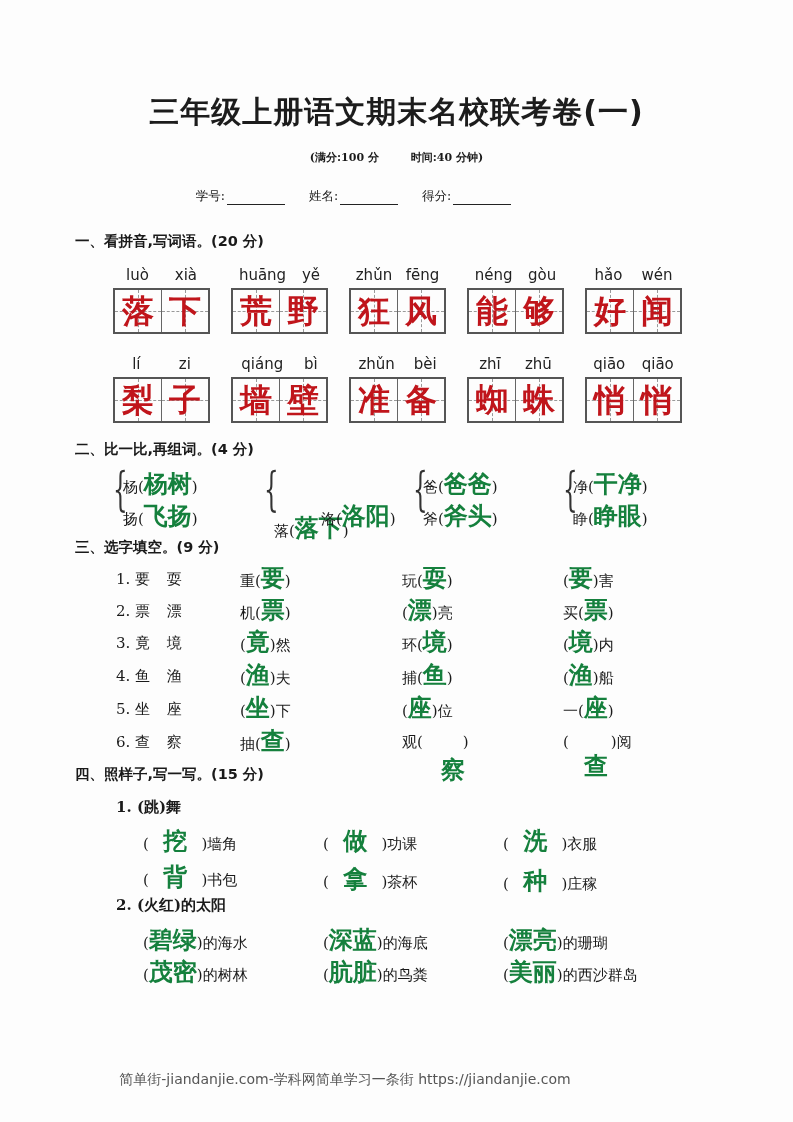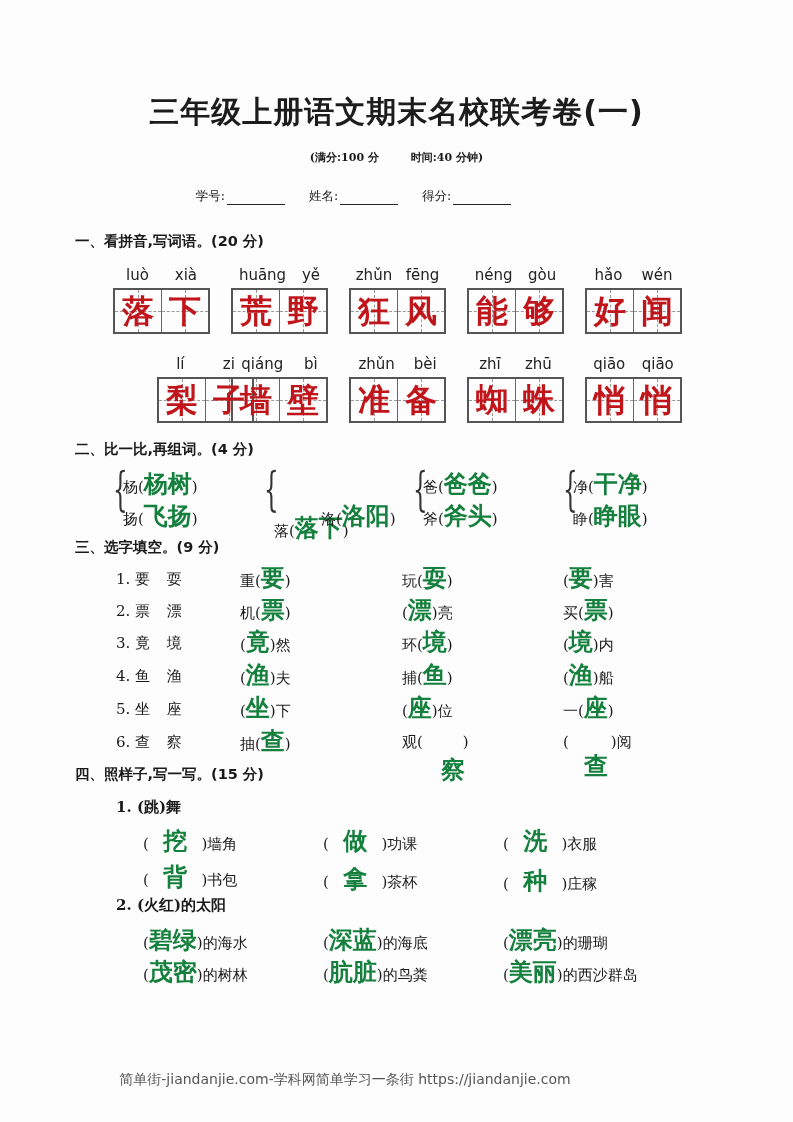--- a/index.html
+++ b/index.html
@@ -118,21 +118,21 @@
   <div class="boxes">
       <div class="box">
         <span>好</span>
       </div>
       <div class="box">
         <span>闻</span>
       </div>
     </div>
 </div>
 
-<div class="word" style="left:113px; top:355px;margin-left:44px;">
+<div class="word" style="left:113px; top:355px;">
   <div class="pinyin">
       <span>lí</span>
       <span>zi</span>
     </div>
   <div class="boxes">
       <div class="box">
         <span>梨</span>
       </div>
       <div class="box">
         <span>子</span>

